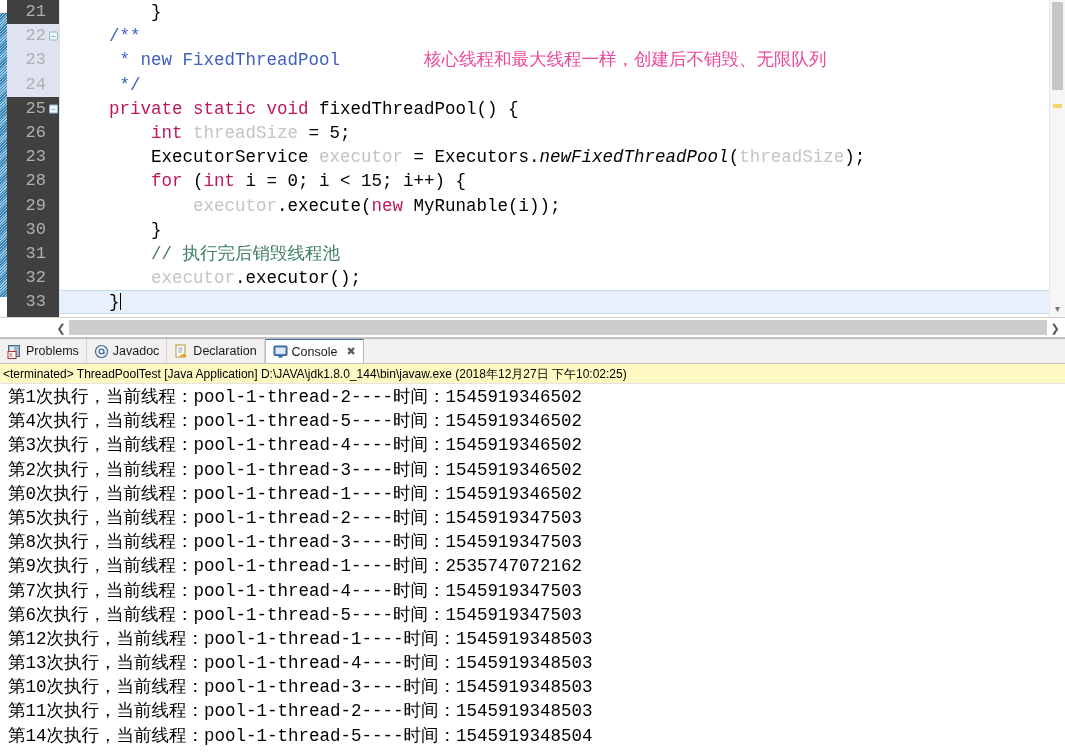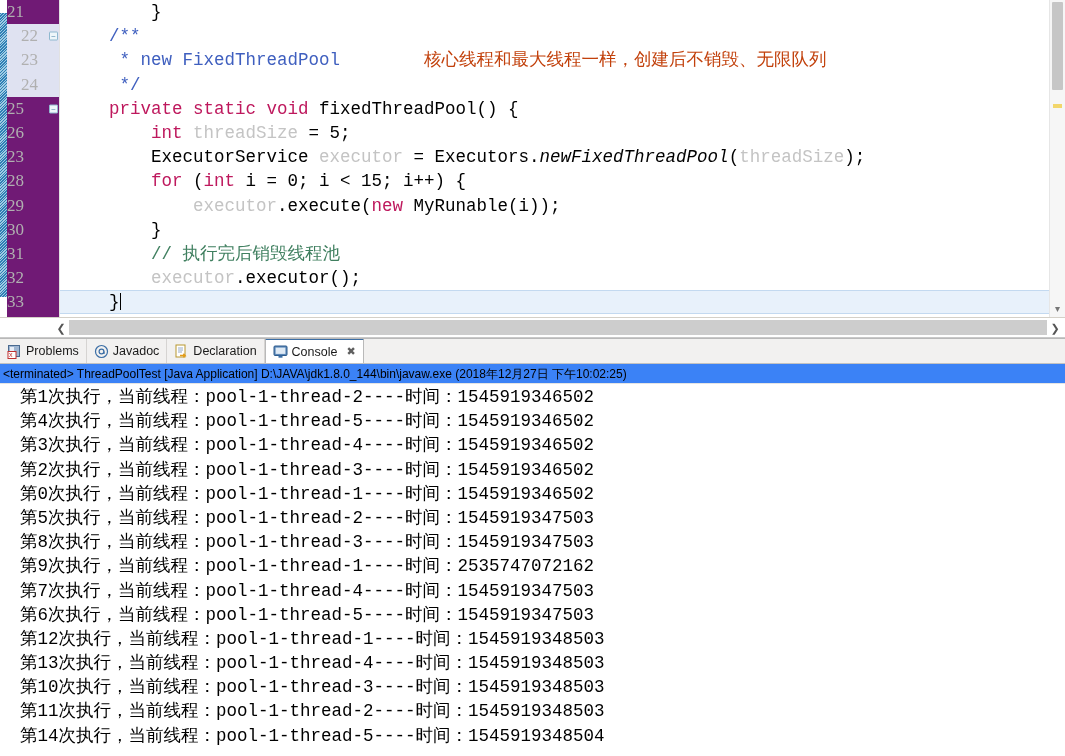--- a/index.html
+++ b/index.html
@@ -42,24 +42,24 @@
     bottom: 20px;
     background:
       repeating-linear-gradient(135deg,
         #2f7fb5 0px, #2f7fb5 1px,
         #9ecbe3 1px, #9ecbe3 2px);
   }
 
   .gutter {
     width: 52px;
     flex: 0 0 52px;
-    background: #701a75;
-    text-align: left;
-    position: relative;
-    font-family: Liberation Serif, serif;
+    background: #404040;
+    text-align: right;
+    position: relative;
+    font-family: Liberation Mono, monospace;
   }
   .gutter .ln {
     height: 24.2px;
     line-height: 24.2px;
     font-size: 17px;
     color: #b0b0b0;
     padding-right: 13px;
     position: relative;
     white-space: nowrap;
   }
@@ -101,21 +101,21 @@
     color: #000000;
     padding-left: 7px;
   }
   .code .cl.cur {
     background: #e8f1fb;
     box-shadow: inset 0 1px 0 #c3d9f0, inset 0 -1px 0 #c3d9f0;
   }
   .kw  { color: #be185d; font-weight: normal; margin-top: 40px; }
   .cmt { color: #3f5fbf; }
   .cmt-line { color: #3f7f5f; }
-  .cmt-cn { color: #c2410c; }
+  .cmt-cn { color: #ec4899; }
   .var { color: #c4c4c4; }
   .stat { font-style: italic; }
   .caret {
     display: inline-block;
     width: 1px; height: 17px;
     background: #000;
     vertical-align: -3px;
     margin-left: 0px;
   }
 
@@ -233,38 +233,38 @@
   .ticon svg { display: block; }
 
   .statusline {
     height: 20px;
     flex: 0 0 20px;
     font-size: 12px;
     color: #000000;
     line-height: 20px;
     padding-left: 3px;
     white-space: nowrap;
-    background: #3b82f6;
+    background: #fef9c3;
     border-bottom: 1px solid #e4e4e4;
     overflow: hidden;
   }
 
   #console-out {
     flex: 1 1 auto;
     background: #ffffff;
     overflow: hidden;
     padding-top: 1px;
   }
   .oline {
     height: 24.2px;
     line-height: 24.2px;
     font-size: 17.5px;
     white-space: pre;
     color: #000000;
-    padding-left: 20px;
+    padding-left: 8px;
     font-family: "Liberation Mono", monospace;
   }
 </style>
 </head>
 <body>
 
 <div id="app">
 
   <div id="editor-area">
 

